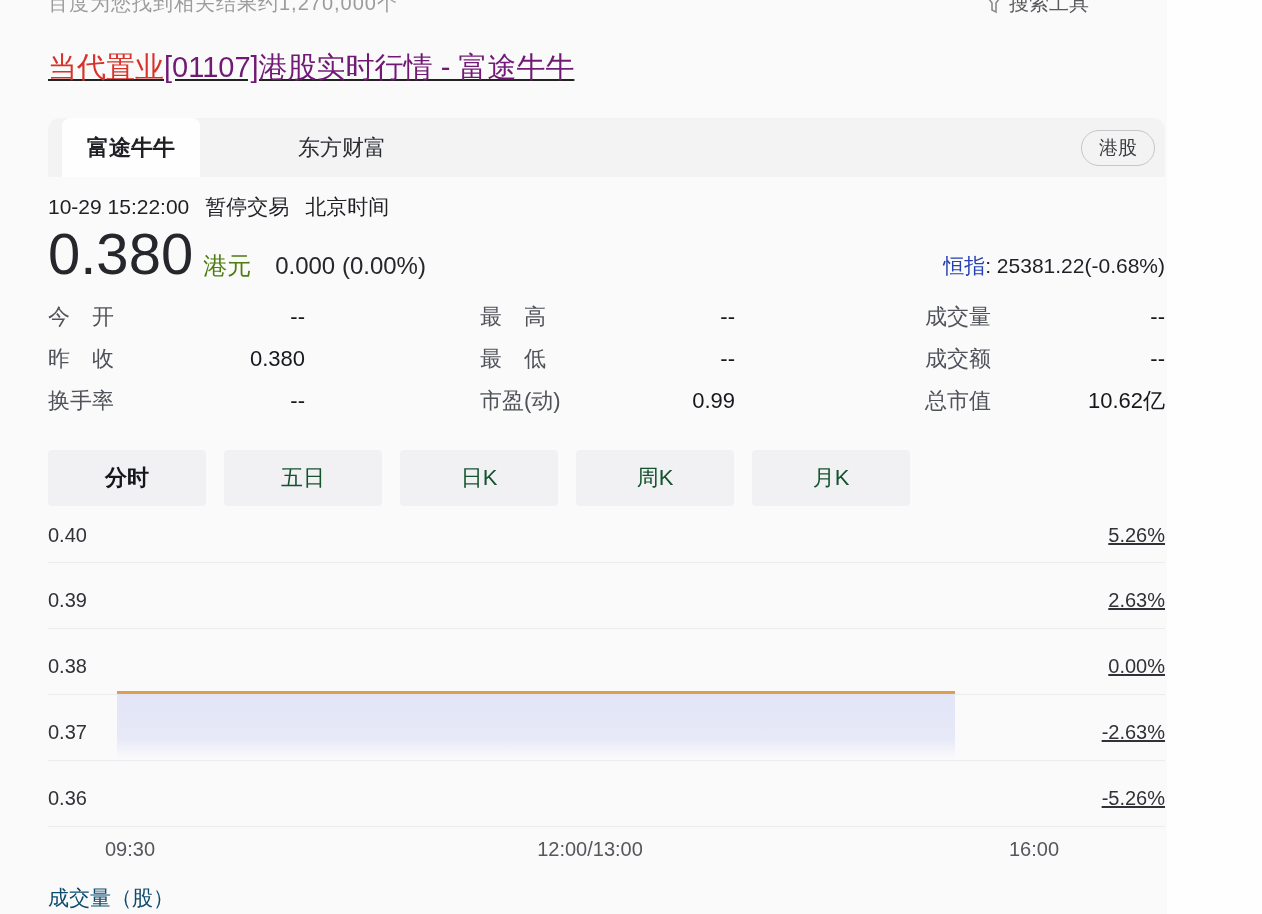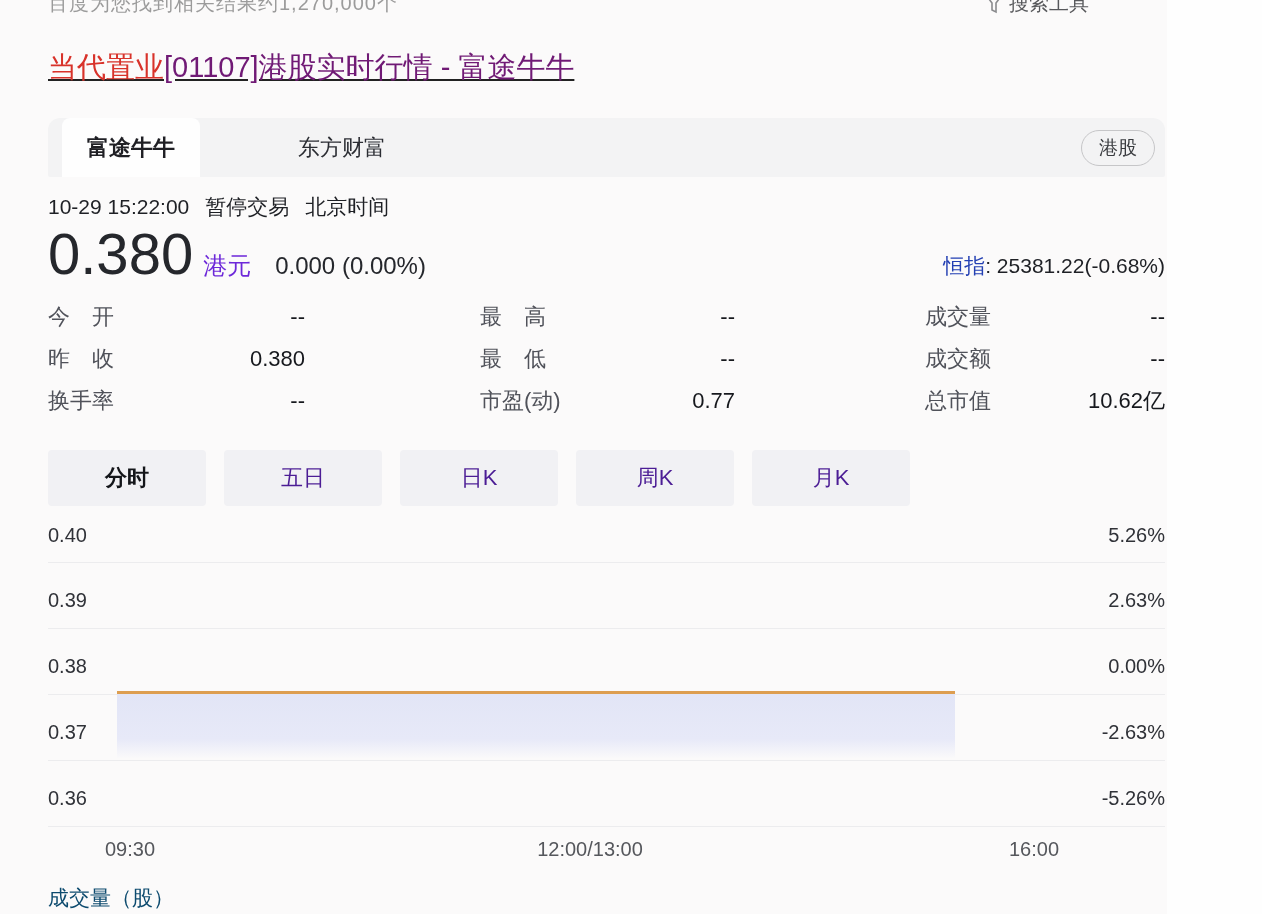--- a/index.html
+++ b/index.html
@@ -28,46 +28,46 @@
     display:flex; align-items:center; justify-content:center; font-size:22px; font-weight:bold; color:#1f1f24; cursor:pointer; }
   .tab-plain { position:absolute; left:250px; top:0; height:59px; display:flex; align-items:center; font-size:22px; color:#2b2d33; cursor:pointer; }
   .market-badge { position:absolute; left:1033px; top:12px; width:74px; height:36px; border:1px solid #c6c6c8; border-radius:18px;
     display:flex; align-items:center; justify-content:center; font-size:19px; color:#3a3c40; }
 
   
   .time-row { position:absolute; left:48px; top:193px; font-size:21px; color:#1e2025; }
   .time-row span { margin-right:16px; }
   .price-row { position:absolute; left:48px; top:222px; display:flex; align-items:baseline; }
   .price-big { font-size:58px; color:#25272c; line-height:1.1; }
-  .price-currency { font-size:24px; color:#6d28d9; margin-left:10px; }
+  .price-currency { font-size:24px; color:#4d7c0f; margin-left:10px; }
   .price-change { font-size:24px; color:#25272c; margin-left:24px; }
   .index-row { position:absolute; top:252px; right:97px; font-size:21px; white-space:nowrap; }
   .index-link { color:#2440b3; cursor:pointer; }
   .index-value { color:#1e2025; }
 
   
   .stat-col { position:absolute; top:296px; }
   .stat-col .srow { display:flex; justify-content:space-between; height:42px; line-height:42px; font-size:22px; }
   .stat-label { color:#50525a; white-space:pre; }
   .stat-value { color:#16181d; text-align:right; }
   .col1 { left:48px; width:257px; }
   .col2 { left:480px; width:255px; }
   .col3 { left:925px; width:240px; }
 
   
   .period-tabs { position:absolute; left:48px; top:450px; display:flex; gap:18px; }
   .ptab { width:158px; height:56px; background:#f1f1f4; border-radius:4px; display:flex; align-items:center; justify-content:center;
-    font-size:22px; color:#4c1d95; cursor:pointer; }
+    font-size:22px; color:#14532d; cursor:pointer; }
   .ptab.active { font-weight:bold; color:#14161a; }
 
   
   .chart { position:absolute; left:0; top:515px; width:1262px; height:350px; }
   .gridline { position:absolute; left:48px; width:1117px; height:1px; background:#ececee; }
   .ytick-l { position:absolute; left:48px; width:70px; font-size:20px; color:#303238; }
-  .ytick-r { position:absolute; right:97px; font-size:20px; color:#303238; text-align:right; }
+  .ytick-r { position:absolute; right:97px; font-size:20px; color:#303238; text-align:right;text-decoration:underline; }
   .price-line { position:absolute; left:117px; top:176px; width:838px; height:3px; background:#dd9e50; }
   .area-fill { position:absolute; left:117px; top:179px; width:838px; height:64px;
     background:linear-gradient(180deg,#e2e5f6 0%, #e7e9f8 70%, rgba(240,242,250,0.08) 100%); }
   .xtick { position:absolute; top:323px; font-size:20px; color:#55575c; }
 
   .volume-label { position:absolute; left:48px; top:884px; font-size:21px; color:#0c4a6e; }
 </style>
 </head>
 <body>
 
@@ -124,21 +124,21 @@
     <div class="srow">
       <span class="stat-label">最　高</span>
       <span class="stat-value">--</span>
     </div>
     <div class="srow">
       <span class="stat-label">最　低</span>
       <span class="stat-value">--</span>
     </div>
     <div class="srow">
       <span class="stat-label">市盈(动)</span>
-      <span class="stat-value">0.77</span>
+      <span class="stat-value">0.99</span>
     </div>
   </div>
   <div class="stat-col col3">
     <div class="srow">
       <span class="stat-label">成交量</span>
       <span class="stat-value">--</span>
     </div>
     <div class="srow">
       <span class="stat-label">成交额</span>
       <span class="stat-value">--</span>

